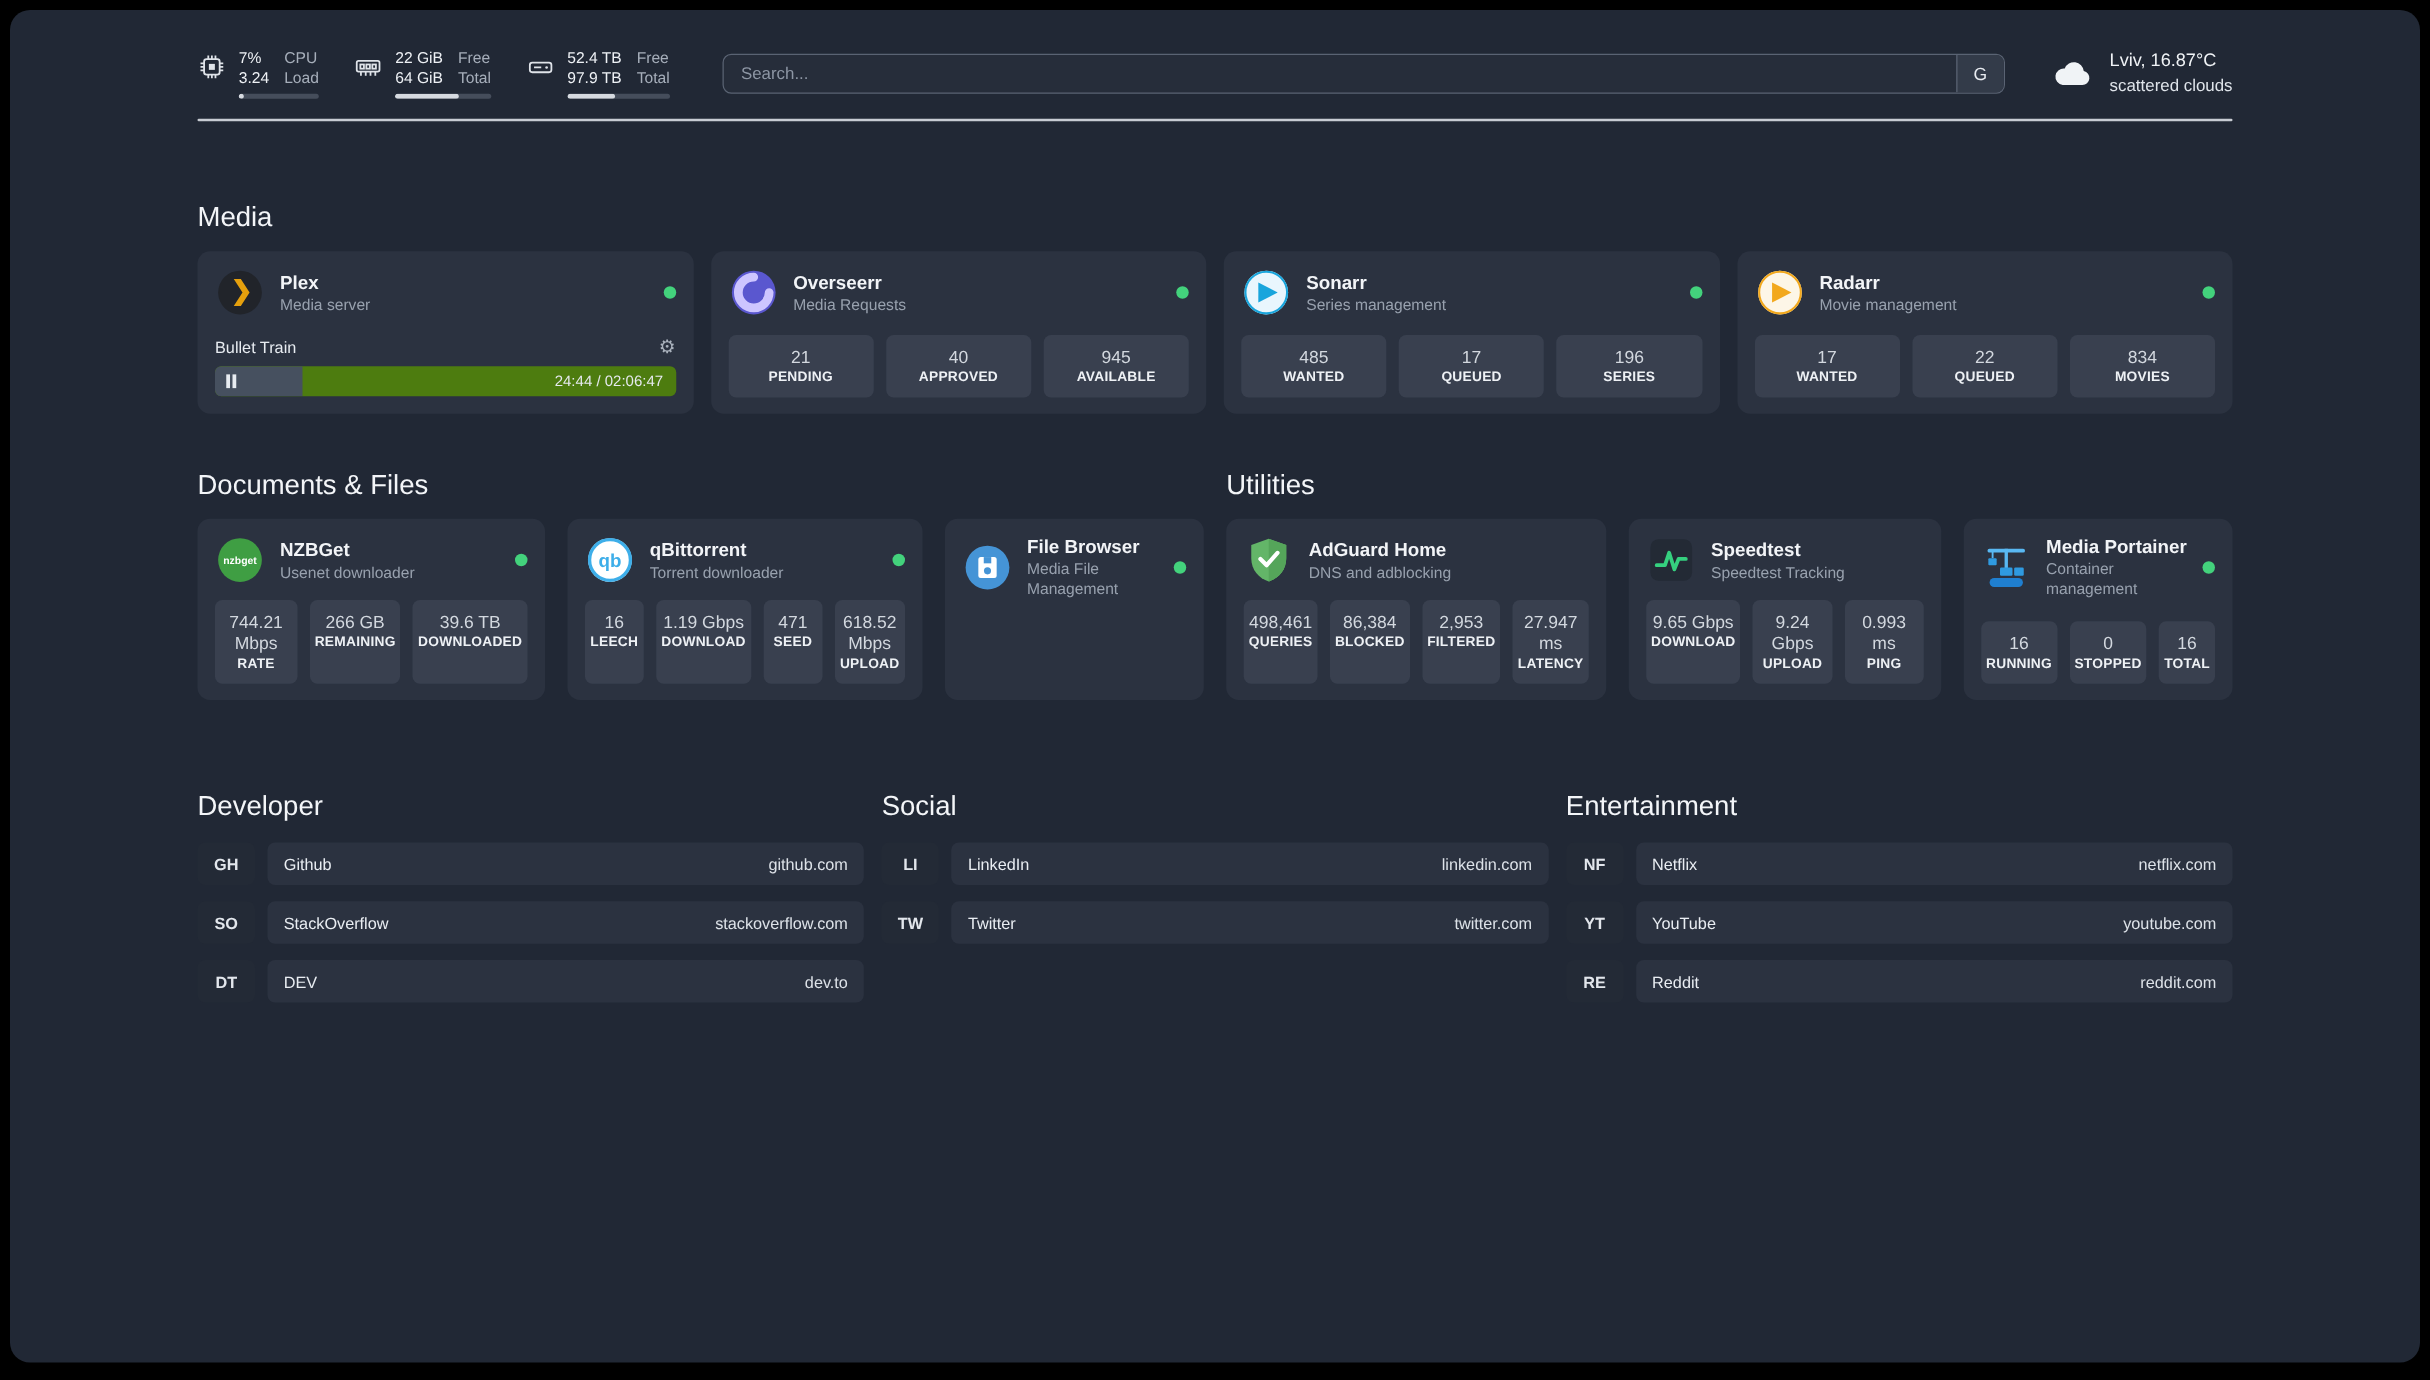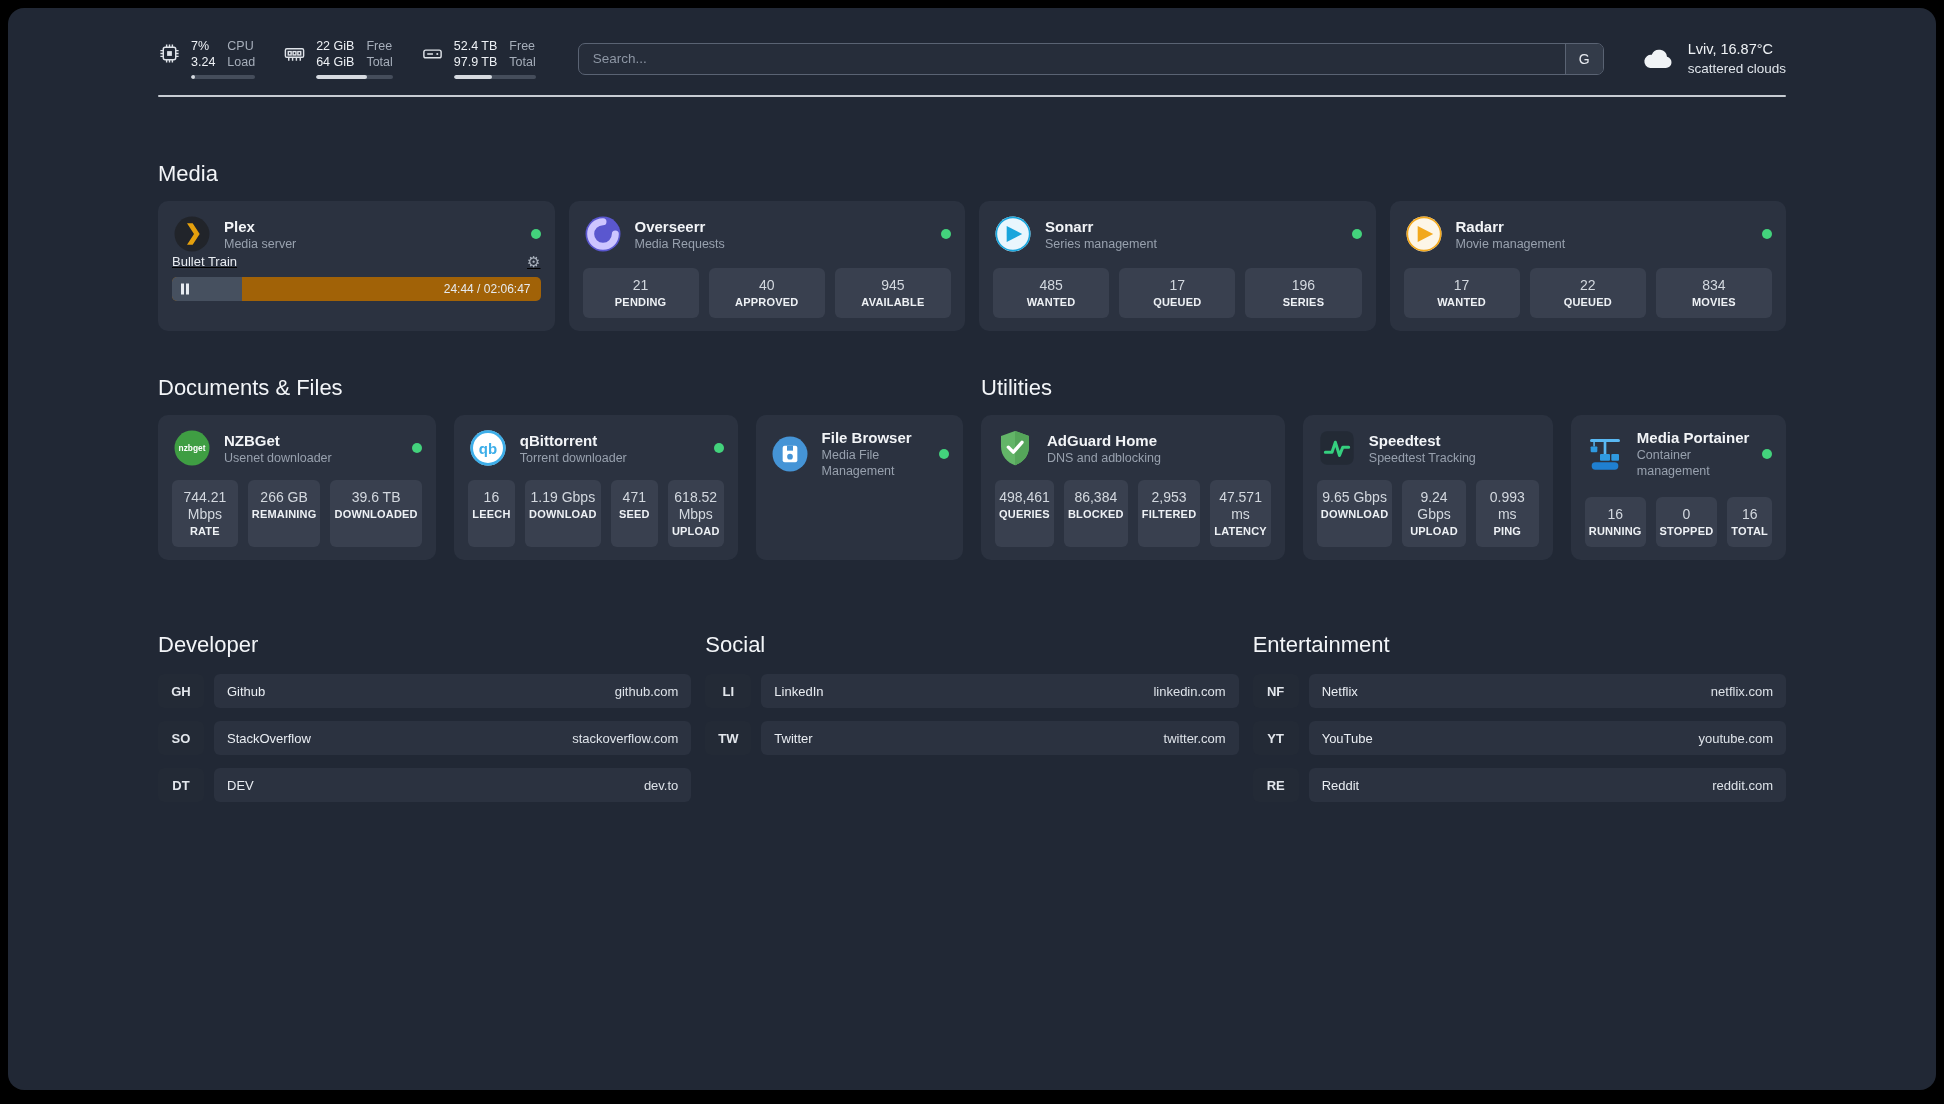--- a/index.html
+++ b/index.html
@@ -45,25 +45,25 @@
   .card-title{color:#f2f4f7;font-size:15px;font-weight:600;line-height:19px;}
   .card-sub{color:#98a1ae;font-size:12.5px;line-height:16px;}
   .dot{width:10px;height:10px;border-radius:50%;background:#43d27c;margin-left:auto;flex:none;}
 
   .tiles{display:flex;gap:10px;margin-top:auto;padding-top:12px;}
   .tile{flex:1;background:#39404f;border-radius:6px;text-align:center;padding:9px 4px 8px;}
   .tile-v{color:#d3d8df;font-size:14px;line-height:17px;}
   .tile-l{color:#eef1f5;font-size:11px;font-weight:700;line-height:15px;letter-spacing:.2px;margin-top:1px;}
 
   
-  .player{margin-top:0;text-decoration:underline;}
+  .player{margin-top:16px;}
   .ptop{display:flex;align-items:center;justify-content:space-between;}
   .ptrack-name{color:#e8ecf1;font-size:13px;}
   .gear{color:#aab2bd;font-size:15px;line-height:15px;cursor:pointer;}
-  .pbar{position:relative;margin-top:8px;height:24px;background:#a16207;border-radius:5px;overflow:hidden;cursor:pointer;padding-left:15px;}
+  .pbar{position:relative;margin-top:8px;height:24px;background:#4d7c0f;border-radius:5px;overflow:hidden;cursor:pointer;padding-left:15px;}
   .pfill{position:absolute;left:0;top:0;bottom:0;background:#46505f;}
   .pause{position:absolute;left:9px;top:50%;transform:translateY(-50%);width:8px;height:11px;border-left:3px solid #e8ecf1;border-right:3px solid #e8ecf1;}
   .ptime{position:absolute;right:10px;top:50%;transform:translateY(-50%);color:#e6eaef;font-size:12px;}
 
   .two-col{display:grid;grid-template-columns:1fr 1fr;gap:18px;margin-top:44px;align-items:start;}
   .col-stack{display:flex;flex-direction:row;gap:18px;margin-top:14px;}
 
   
   .bottom{display:grid;grid-template-columns:1fr 1fr 1fr;gap:14px;margin-top:72px;padding-bottom:30px;}
   .bm-list{display:flex;flex-direction:column;gap:13px;margin-top:16px;}
@@ -426,21 +426,21 @@
               </div>
               <div class="tile">
                 <div class="tile-v">86,384</div>
                   <div class="tile-l">BLOCKED</div>
               </div>
               <div class="tile">
                 <div class="tile-v">2,953</div>
                   <div class="tile-l">FILTERED</div>
               </div>
               <div class="tile">
-                <div class="tile-v">47.571 ms</div>
+                <div class="tile-v">27.947 ms</div>
                   <div class="tile-l">LATENCY</div>
               </div>
             </div>
           </div>
 
           <div class="card">
             <div class="card-head">
               <span class="appicon">
                 <svg viewBox="0 0 24 24">
                     <rect x="2" y="2" width="20" height="20" rx="4" fill="#232a35"></rect>

